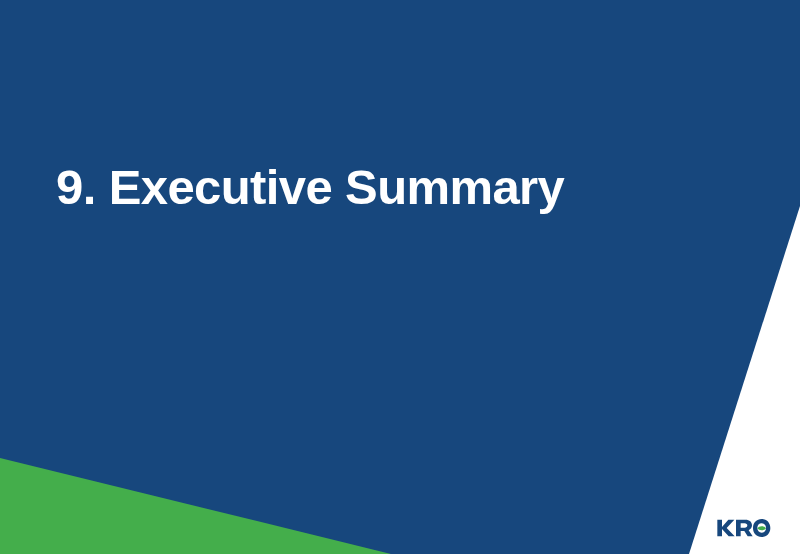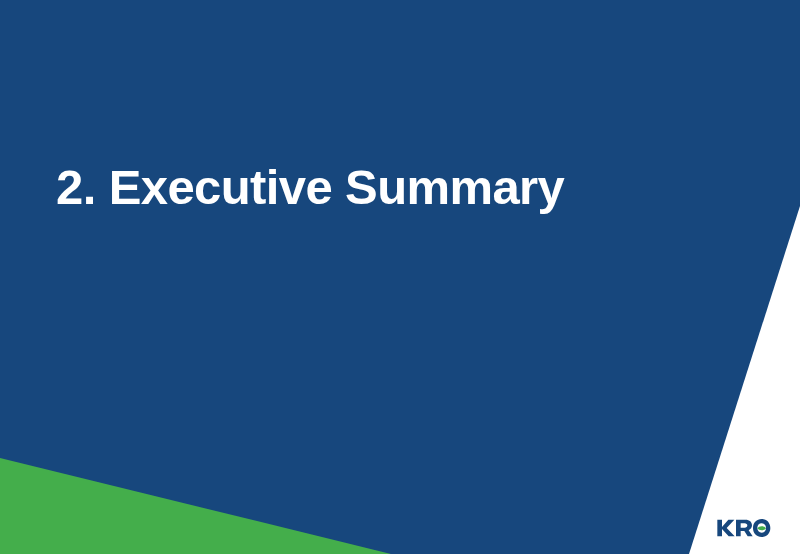--- a/index.html
+++ b/index.html
@@ -64,21 +64,21 @@
 <body>
 
 <div id="slide" style="background: rgb(23, 71, 125); width: 800px; height: 554px;">
 
   <svg id="slide-shapes" viewBox="0 0 800 554" preserveAspectRatio="none" style="width: 800px; height: 554px;">
     <rect x="0" y="0" width="800" height="554" fill="#17477d"></rect>
     <polygon points="800,206 800,554 689,554" fill="#ffffff"></polygon>
     <polygon points="0,458 0,554 391,554" fill="#44ae4b"></polygon>
   </svg>
 
-  <h1 id="slide-title" style="color: rgb(255, 255, 255);">2. Executive Summary</h1>
+  <h1 id="slide-title" style="color: rgb(255, 255, 255);">9. Executive Summary</h1>
 
   <div id="brand-logo">
     <svg viewBox="0 0 168 66" aria-hidden="true">
 
       <path d="M4 8 H18 V30 L37 8 H55 L32 33 L56 58 H38 L18 36 V58 H4 Z" fill="#17477d"></path>
 
       <path d="M60 8 H88 C101 8 108 15 108 25 C108 32 104 37 98 40 L110 58 H95 L85 42 H74 V58 H60 Z
                M74 19 V32 H86 C91 32 94 29 94 25.5 C94 22 91 19 86 19 Z" fill="#17477d"></path>
 
       <path d="M137 6 C152 6 163 17 163 33 C163 49 152 60 137 60 C122 60 111 49 111 33 C111 17 122 6 137 6 Z

